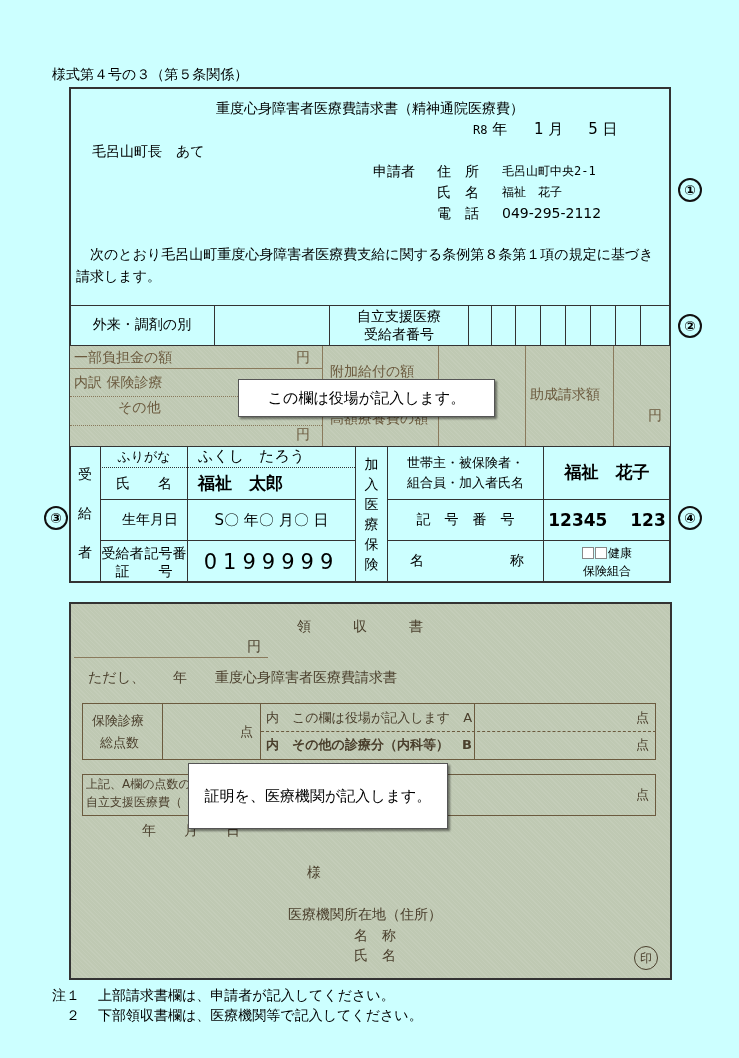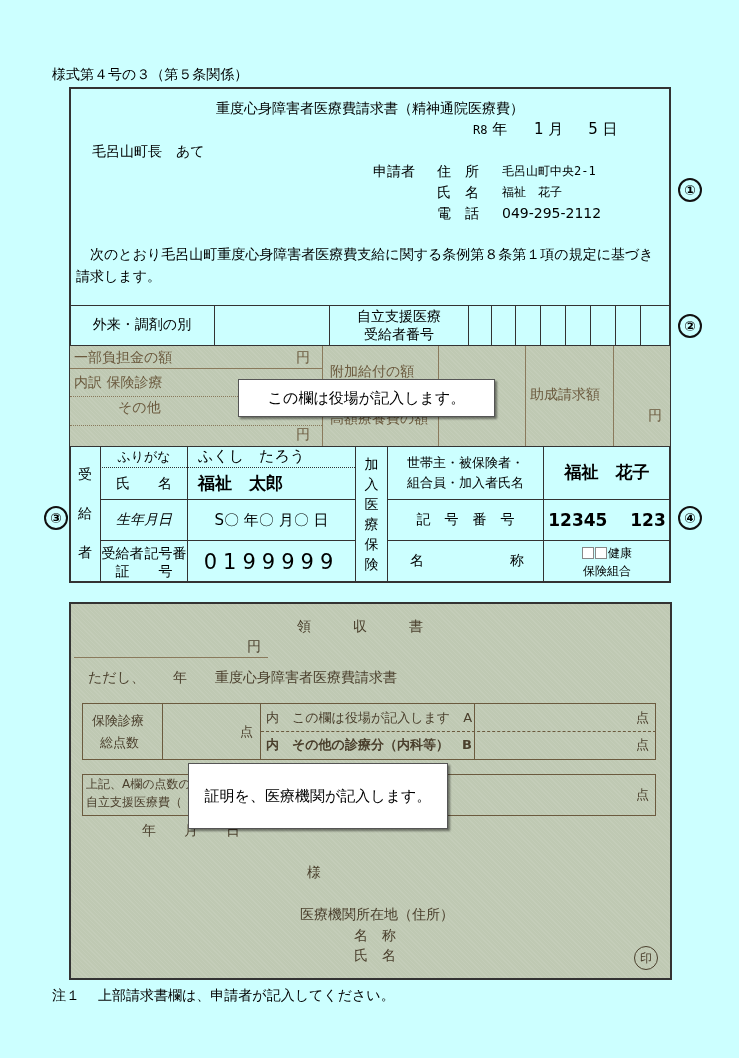--- a/index.html
+++ b/index.html
@@ -142,21 +142,21 @@
 <div class="cell" style="left:70px; top:446px; width:30px; height:136px; flex-direction:column; justify-content:space-around; padding:10px 0;">
   <span>受</span>
   <span>給</span>
   <span>者</span>
 </div>
 
 <div class="cell" style="left:101px; top:446px; width:86px; height:21px; font-size:13px;">ふりがな</div>
 <div class="abs hw" style="left:198px; top:447px; font-size:15px;">ふくし　たろう</div>
 <div class="cell" style="left:101px; top:468px; width:86px; height:31px; white-space:pre;">氏　　名</div>
 <div class="abs hw big" style="left:198px; top:472px;">福祉　太郎</div>
-<div class="cell" style="left:101px; top:500px; width:86px; height:40px;font-style:italic;">生年月日</div>
+<div class="cell" style="left:107px; top:500px; width:86px; height:40px;">生年月日</div>
 <div class="cell" style="left:188px; top:500px; width:167px; height:40px; font-size:15px;">S〇 年〇 月〇 日</div>
 <div class="cell" style="left:101px; top:541px; width:86px; height:41px; flex-direction:row; line-height:18px;">
   <span>受給者証</span>
   <span>記号番号</span>
 </div>
 <div class="cell" style="left:188px; top:541px; width:167px; height:41px; font-size:21px; letter-spacing:6px;">0199999</div>
 
 <div class="cell" style="left:356px; top:446px; width:31px; height:136px; flex-direction:column; line-height:20px;">
   <span>加</span>
   <span>入</span>
@@ -209,20 +209,21 @@
 <div class="ltext" style="left:86px; top:776px; font-size:12px;">上記、A欄の点数の</div>
 <div class="ltext" style="left:86px; top:794px; font-size:12px;">自立支援医療費（</div>
 <div class="ltext" style="left:636px; top:786px; font-size:13px;">点</div>
 <div class="ltext" style="left:142px; top:822px; white-space:pre;">年　　月　　日</div>
 
 <div class="callout" style="left:188px; top:763px; width:258px; height:64px; flex-direction:column; line-height:28px; font-size:15px;">
   <span>証明を、医療機関が記入します。</span>
 </div>
 
 <div class="ltext" style="left:307px; top:864px;">様</div>
-<div class="ltext" style="left:300px; top:906px;">医療機関所在地（住所）</div>
+<div class="ltext" style="left:288px; top:906px;">医療機関所在地（住所）</div>
 <div class="ltext" style="left:354px; top:927px; white-space:pre;">名　称</div>
 <div class="ltext" style="left:354px; top:947px; white-space:pre;">氏　名</div>
 <div class="seal" style="left:634px; top:946px;">印</div>
 
 <div class="notes">
   <div><span style="display:inline-block;width:46px;">注１</span><span>上部請求書欄は、申請者が記入してください。</span></div>
+  <div><span style="display:inline-block;width:46px; white-space:pre;">　２</span><span>下部領収書欄は、医療機関等で記入してください。</span></div>
 </div>
 
 </body></html>

